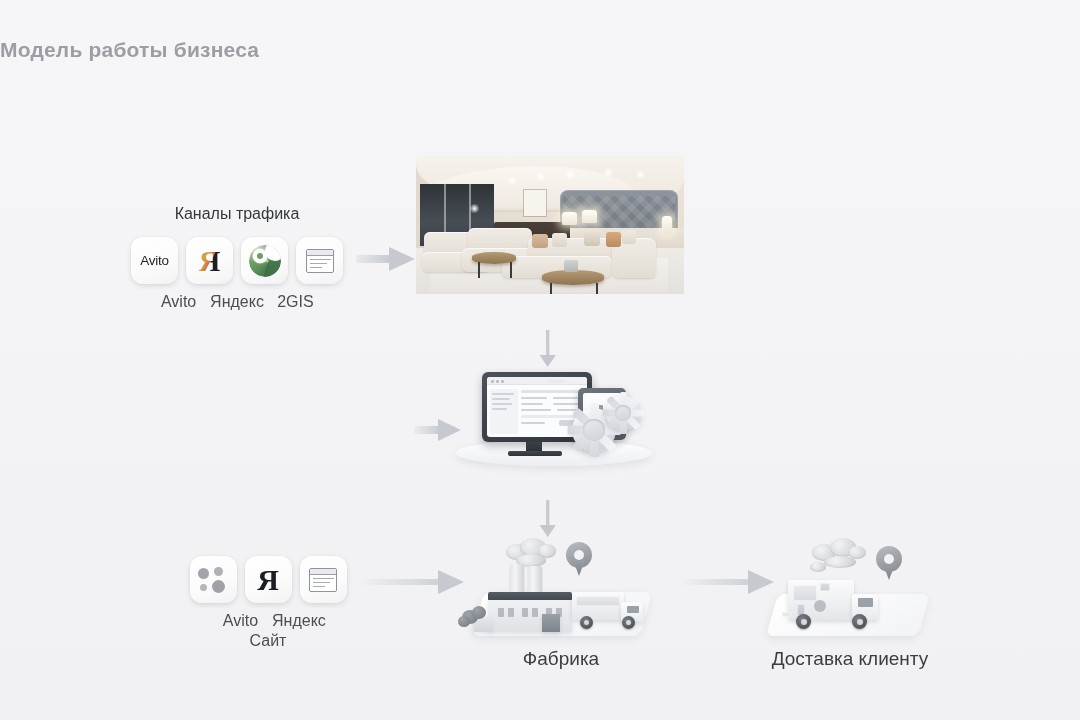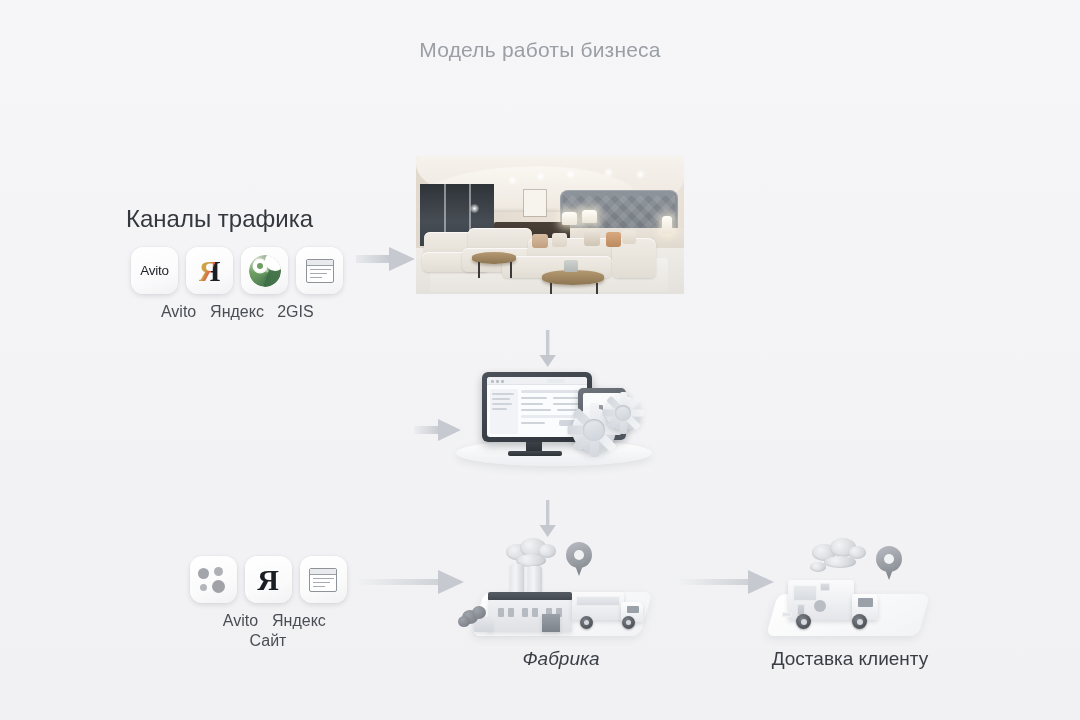--- a/index.html
+++ b/index.html
@@ -9,35 +9,35 @@
     background:#f4f4f6;
     color:#2e3238;
     overflow:hidden;
     position:relative;
   }
   .canvas{ position:relative; width:1080px; height:720px;
     background:linear-gradient(180deg,#f6f6f8 0%,#f3f3f5 55%,#f1f1f4 100%); }
 
   
   .kicker{
-    position:absolute; left:0; top:38px; width:1080px; text-align:center;
-    font-size:21px; color:#9b9ea5; letter-spacing:.2px; font-weight:400;
+    position:absolute; left:0; top:38px; width:1080px; text-align:left;
+    font-size:21px; color:#9b9ea5; letter-spacing:.2px; font-weight:700;
   }
   .title{
     position:absolute; left:0; top:74px; width:1080px; text-align:center;
     font-size:39px; font-weight:700; color:#2c3036; letter-spacing:-.4px;
   }
 
   
   .node-label{ text-align:center; font-size:19px; color:#3a3e44; white-space:nowrap; }
 
   
   .chip-group{ position:absolute; }
   .chip-group .group-title{
-    text-align:left; font-size:24px; color:#34383e; margin-bottom:14px; white-space:nowrap;
+    text-align:center; font-size:16px; color:#34383e; margin-bottom:14px; white-space:nowrap;
   }
   .chips{ display:flex; gap:8px; justify-content:center; }
   .chip{
     width:47px; height:47px; border-radius:12px;
     background:linear-gradient(160deg,#ffffff 0%,#fbfbfc 60%,#f2f2f4 100%);
     box-shadow:0 2px 5px rgba(40,44,52,.13), 0 0 0 .5px rgba(0,0,0,.035);
     display:flex; align-items:center; justify-content:center;
     overflow:hidden;
   }
   .chip-caption{
@@ -592,21 +592,21 @@
       <div class="tree" style="left:2px;  top:80px; width:12px; height:11px;"></div>
 
       <div class="truck-body" style="left:116px; top:56px; width:52px; height:28px;"></div>
       <div class="crate" style="left:120px; top:60px; width:44px; height:10px;"></div>
       <div class="truck-cab" style="left:165px; top:66px; width:22px; height:20px;"></div>
       <div class="win-s" style="left:171px; top:70px; width:12px; height:7px; background:#9ba1a8;"></div>
       <div class="wheel" style="left:124px; top:80px; width:13px; height:13px;"></div>
       <div class="wheel" style="left:166px; top:80px; width:13px; height:13px;"></div>
     </div>
 
-    <div class="node-label" style="position:absolute; left:0; top:112px; width:210px;font-style:italic;">Фабрика</div>
+    <div class="node-label" style="position:absolute; left:0; top:112px; width:210px;">Фабрика</div>
   </div>
 
   <div class="arrow" style="left:678px; top:565px;">
     <svg width="100" height="34" viewBox="0 0 100 34">
       <defs>
         <linearGradient id="ag4" x1="0" y1="0" x2="1" y2="0">
           <stop offset="0" stop-color="#f1f2f4"></stop>
             <stop offset="1" stop-color="#ccd0d5"></stop>
         </linearGradient>
       </defs>

